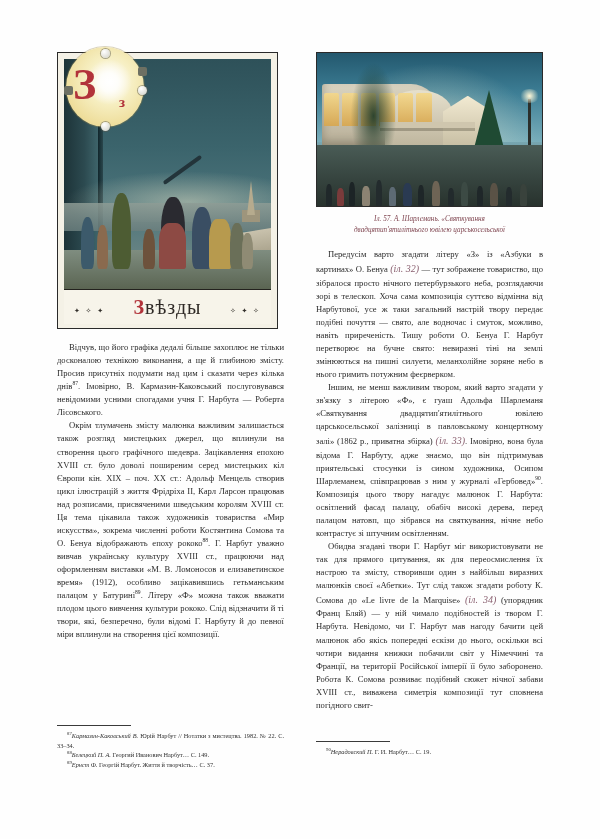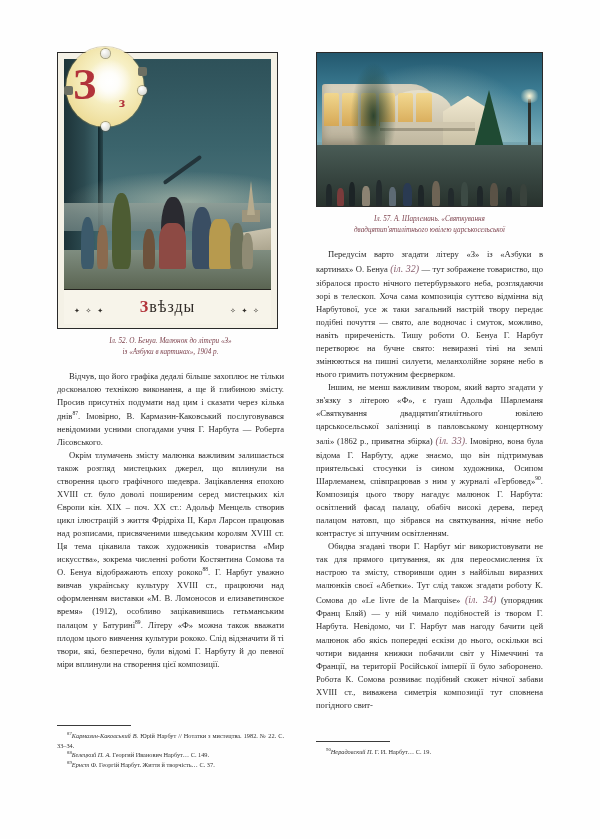--- a/index.html
+++ b/index.html
@@ -142,21 +142,21 @@
   }
   
   .plate52-band {
     position: absolute; left: 6px; right: 6px; bottom: 4px; height: 34px;
     background: #f7f4ea;
     border-top: 1px solid #23221e;
     display: flex; align-items: center; justify-content: center;
   }
   .plate52-word {
     font-family: "Liberation Serif", serif;
-    font-size: 16px; letter-spacing: 1px; color: #2f2a26;
+    font-size: 20px; letter-spacing: 1px; color: #2f2a26;
   }
   .plate52-word .hl { color: #b2333a; font-weight: 700; }
   .plate52-stars { position: absolute; top: 50%; font-size: 7px; color: #33302b; letter-spacing: 2px; }
   .stars-l { left: 10px; }
   .stars-r { right: 10px; }
 
   
   .plate53 {
     width: 227px;
     height: 155px;
@@ -322,24 +322,20 @@
         <div class="p52-tab" style="left:6px;   top:33px;"></div>
         <div class="p52-tab" style="left:80px;  top:14px;"></div>
 
         <div class="plate52-band">
           <span class="plate52-stars stars-l">✦ ✧ ✦</span>
           <span class="plate52-word"><span class="hl">З</span><span>вѣзды</span></span>
           <span class="plate52-stars stars-r">✧ ✦ ✧</span>
         </div>
       </div>
 
-      <figcaption class="caption">
-        <div>Іл. 52. О. Бенуа. Малюнок до літери «З»</div>
-        <div>із «Азбуки в картинах», 1904 р.</div>
-      </figcaption>
     </figure>
 
     <div class="body-text">
       <p><span>Відчув, що його графіка дедалі більше захоплює не тільки досконалою технікою виконання, а ще й глибиною змісту. Просив присутніх подумати над цим і сказати через кілька днів</span><span class="sup">87</span><span>. Імовірно, В. Кармазин-Каковський послуговувався невідомими усними спогадами учня Г. Нарбута — Роберта Лісовського.</span></p>
       <p><span>Окрім тлумачень змісту малюнка важливим залишається також розгляд мистецьких джерел, що вплинули на створення цього графічного шедевра. Зацікавлення епохою XVIII ст. було доволі поширеним серед мистецьких кіл Європи кін. XIX – поч. XX ст.: Адольф Менцель створив цикл ілюстрацій з життя Фрідріха II, Карл Ларсон працював над розписами, присвяченими шведським королям XVIII ст. Ця тема цікавила також художників товариства «Мир искусства», зокрема численні роботи Костянтина Сомова та О. Бенуа відображають епоху рококо</span><span class="sup">88</span><span>. Г. Нарбут уважно вивчав українську культуру XVIII ст., працюючи над оформленням виставки «М. В. Ломоносов и елизаветинское время» (1912), особливо зацікавившись гетьманським палацом у Батурині</span><span class="sup">89</span><span>. Літеру «Ф» можна також вважати плодом цього вивчення культури рококо. Слід відзначити й ті твори, які, безперечно, були відомі Г. Нарбуту й до певної міри вплинули на створення цієї композиції.</span></p>
     </div>
   </div>
 
   <div class="col col-right">
 

